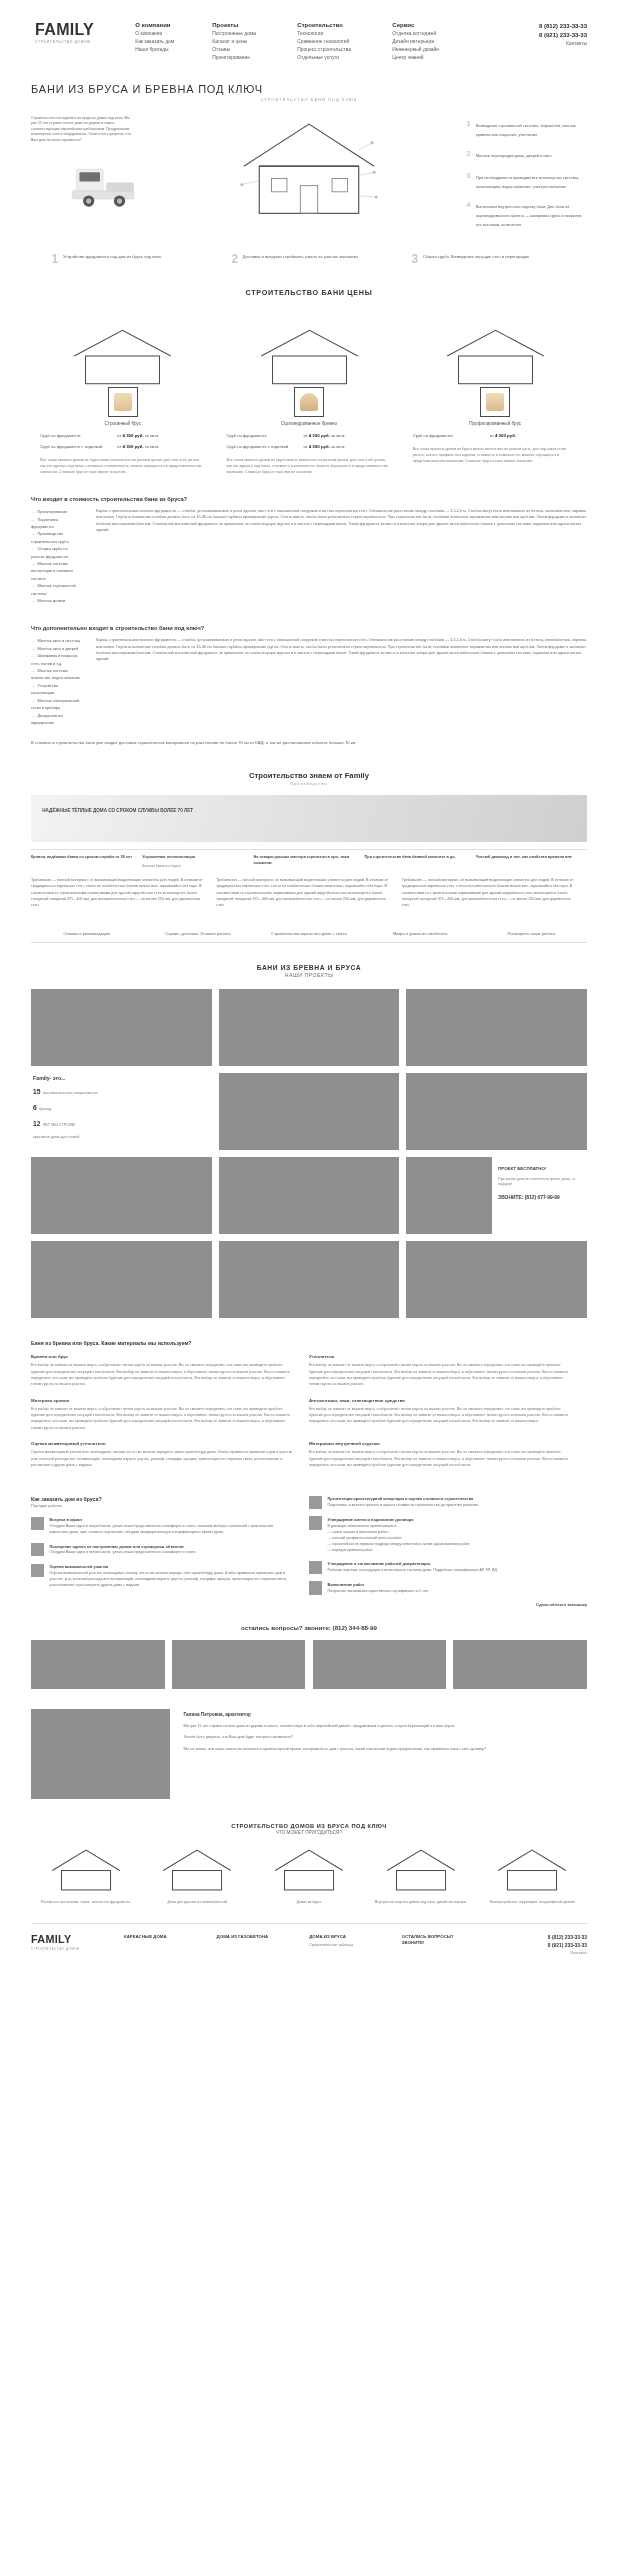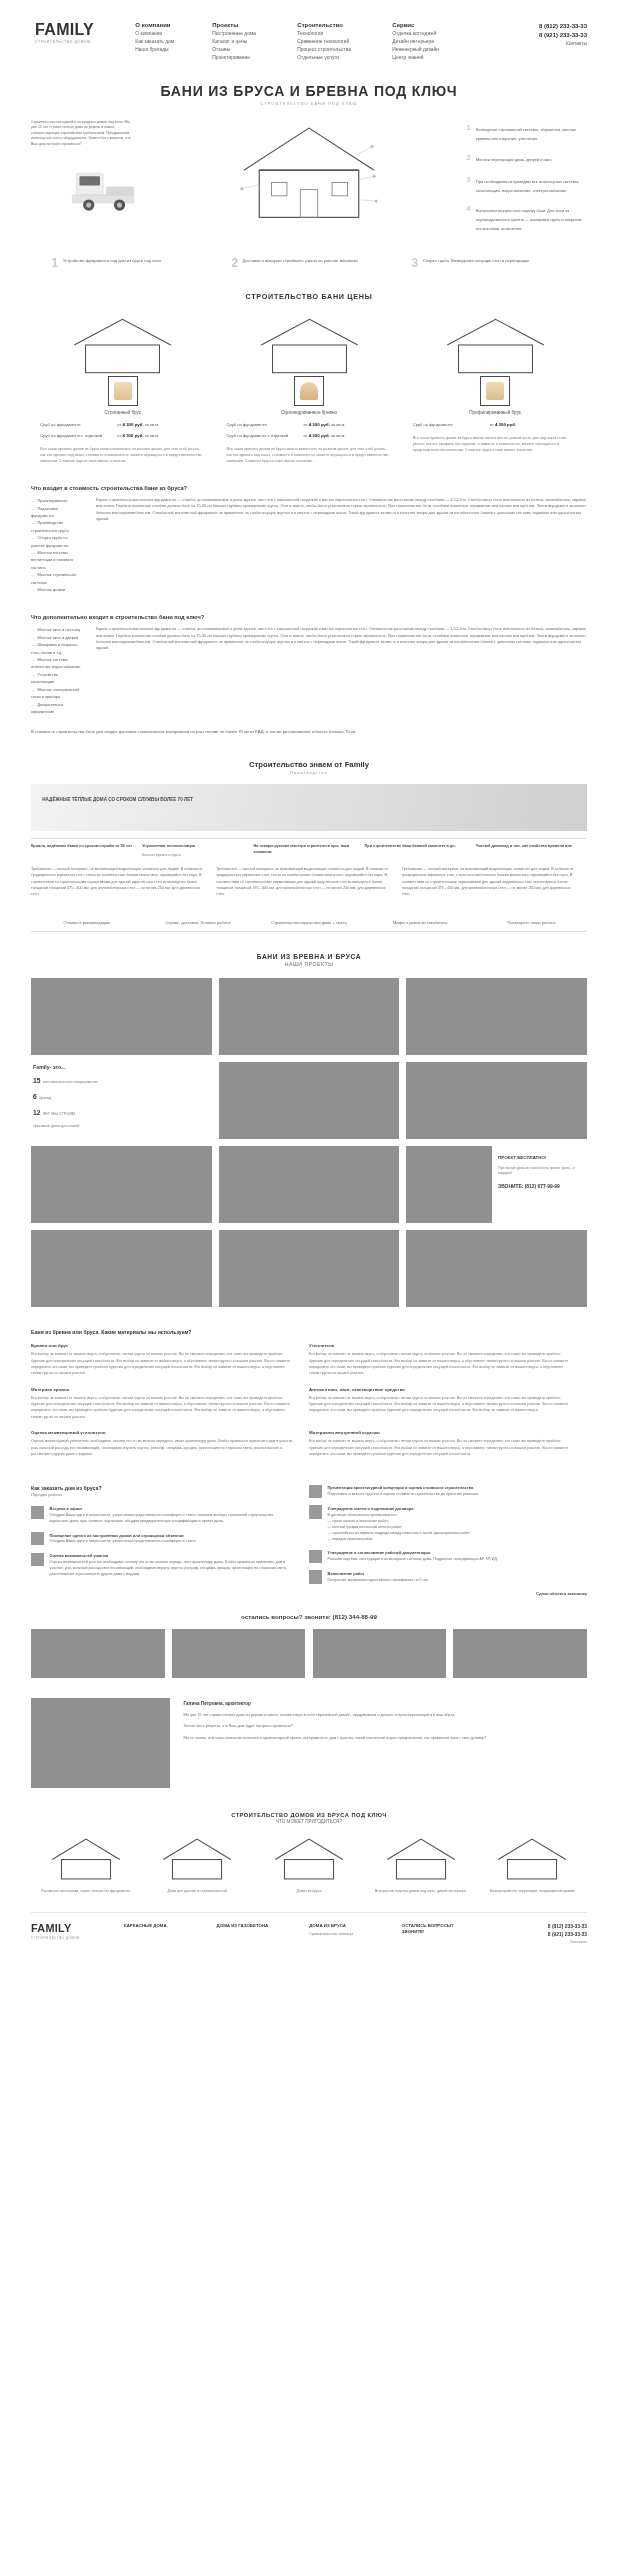--- a/index.html
+++ b/index.html
@@ -34,21 +34,21 @@
   .nav-col.c4 { width: 90px; }
   .nav-title { font-size: 6px; font-weight: bold; color: #2f2f2f; margin-bottom: 2.6px; }
   .nav-link { font-size: 4.9px; color: #5c5c5c; line-height: 1.65; cursor: pointer; }
   .phones { width: 82px; flex: 0 0 82px; text-align: right; }
   .phone { font-size: 6px; font-weight: bold; color: #2f2f2f; line-height: 1.5; }
   .contacts-link { font-size: 4.9px; color: #5c5c5c; margin-top: 1.5px; cursor:pointer; }
 
   
   .hero { padding-top: 13.4px; }
   .hero h1 {
-    text-align: center; font-size: 14px; font-weight: bold; letter-spacing: 0.8px;
+    font-size: 11px; font-weight: normal; letter-spacing: 0.8px;
     color: #333; margin: 0 0 2.1px 0;
   }
   .hero .sub {
     text-align: center; font-size: 3.9px; letter-spacing: 1.1px;
     color: #9a9a9a; margin-bottom: 13.4px; text-transform: uppercase;
   }
   .hero-diagram { position: relative; height: 129px; }
   .house-outline {
     position: absolute; left: 50%; transform: translateX(-50%); top: 3.1px;
     width: 149px; height: 100px;
@@ -63,21 +63,21 @@
   .steps { display: flex; justify-content: space-between; padding: 8.2px 20.6px 0 20.6px; }
   .step { width: 155px; display: flex; align-items: flex-start; }
   .step .snum { font-size: 12px; font-weight: bold; color: #c9c9c9; margin-right: 4.6px; line-height: 1; }
   .step .stext { font-size: 4.1px; line-height: 1.5; color: #5d5d5d; padding-top: 1.5px; }
 
   .truck { position:absolute; left: 31px; top: 46px; width: 95px; height: 54px; }
 
   
   .section-title {
     text-align: center; font-size: 7.2px; font-weight: bold; letter-spacing: 0.7px;
-    color: #333; margin: 23px 0 14px 0;
+    color: #333; margin: 23px 0 29px 0;
   }
   .price-row { display: flex; justify-content: space-between; padding: 0 9.3px; }
   .price-col { width: 165px; text-align: center; }
   .price-house { height: 61px; position: relative; }
   .mat-box {
     width: 30px; height: 30px; border: 1px solid #4a4a4a; margin: 0 auto;
     display: flex; align-items: center; justify-content: center;
   }
   .mat-chip { width: 17.5px; height: 18.5px; border-radius: 2.1px; }
   .mat-label { font-size: 4.6px; color: #555; margin-top: 4.1px; margin-bottom: 7.2px; }

